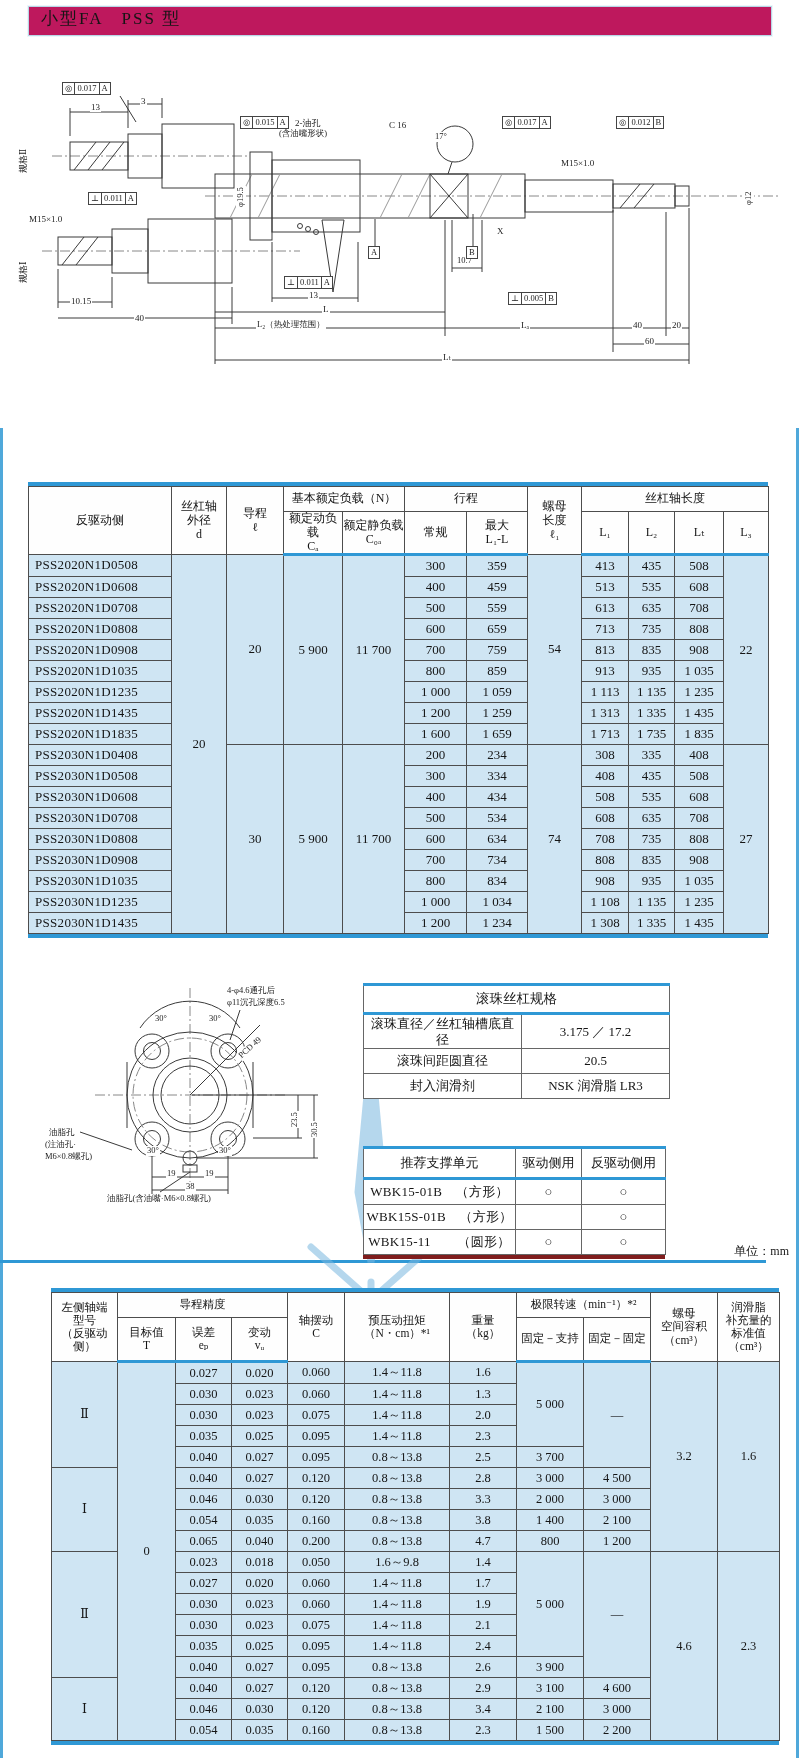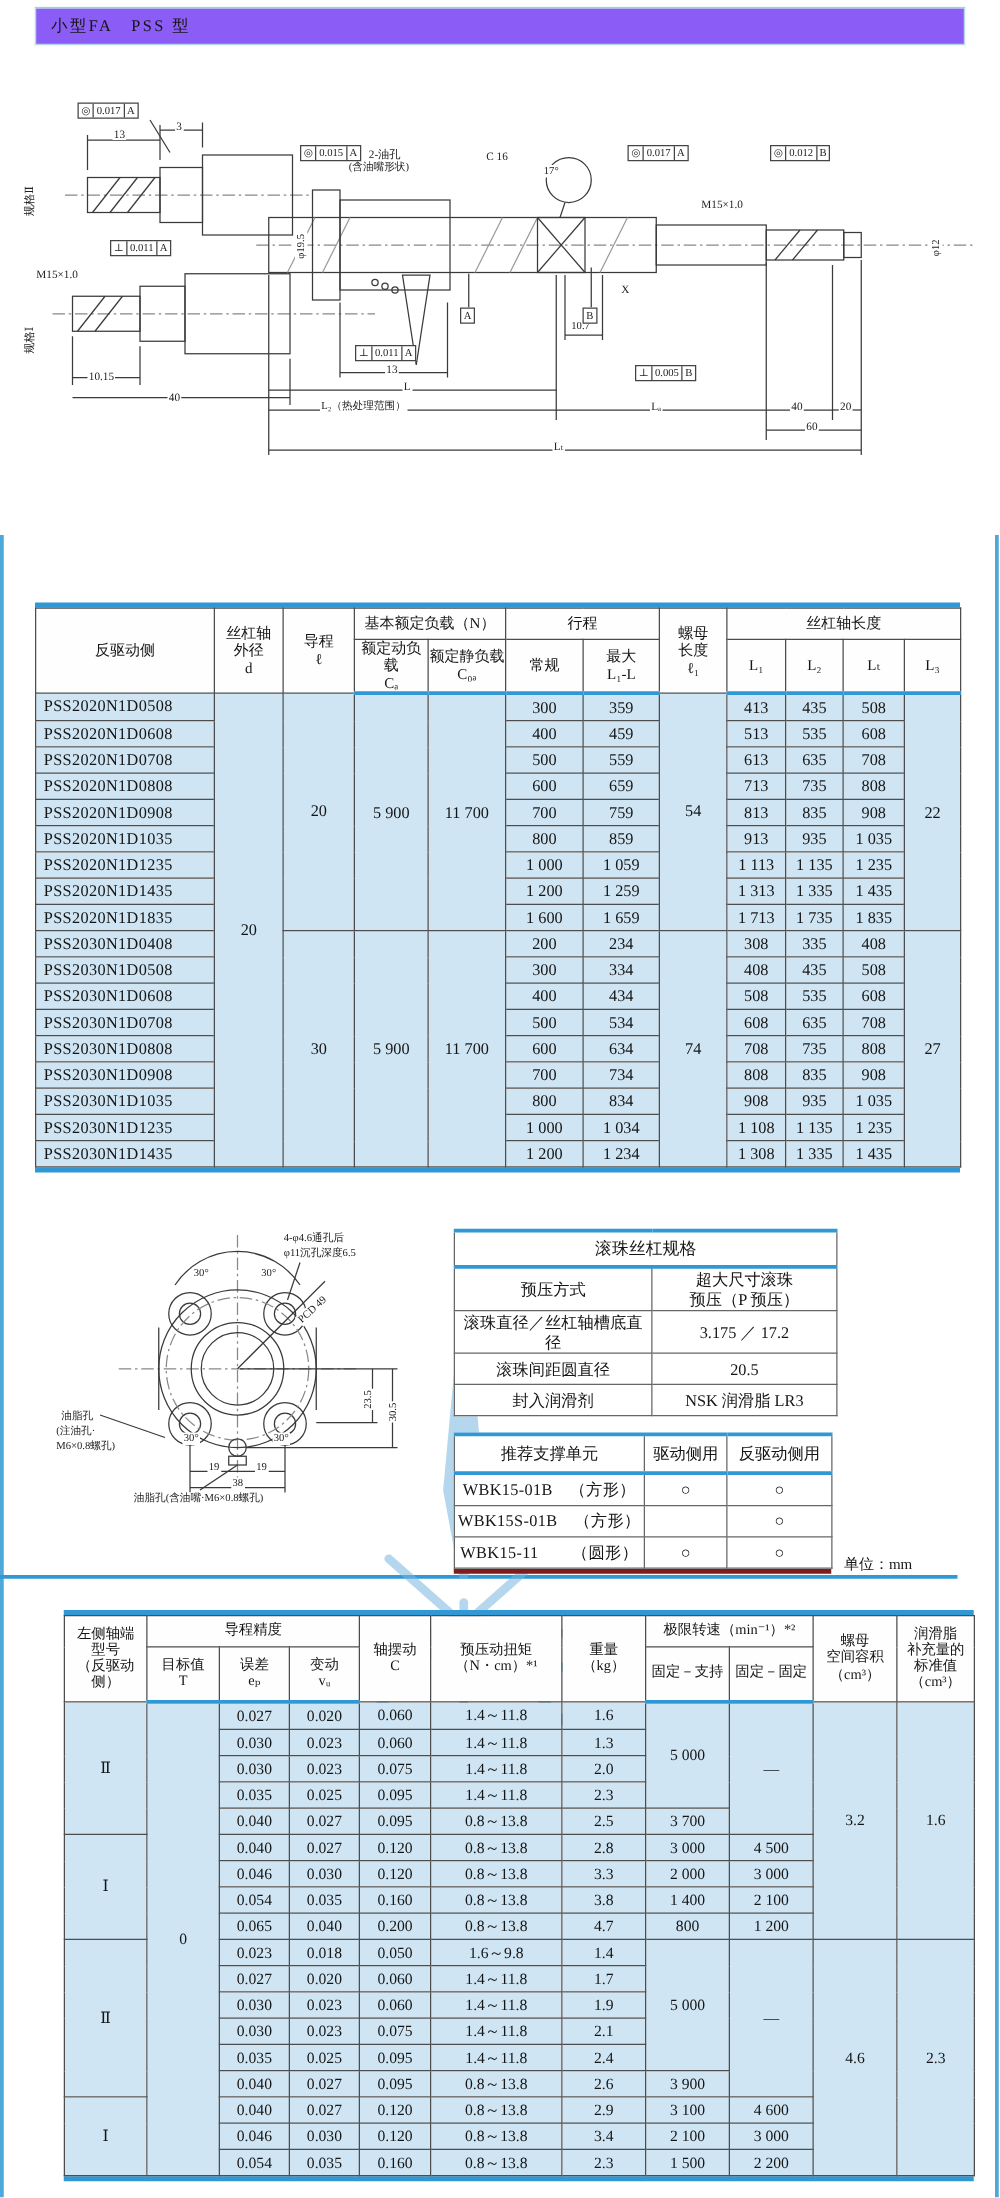--- a/index.html
+++ b/index.html
@@ -1,19 +1,19 @@
 <!DOCTYPE html>
 <html><head>
 <meta charset="utf-8">
 <style>
   html,body{margin:0;padding:0}
   body{width:800px;height:1758px;position:relative;background:#fff;color:#151515;
        font-family:"Liberation Serif","DejaVu Serif",serif;}
   #title-bar{position:absolute;left:28px;top:6px;width:730px;height:28px;border:1px solid #b9d6e6;
-     background:#8b5cf6;display:flex;align-items:center;padding-left:12px;font-size:13px;letter-spacing:2px;box-shadow:0 0 0 1px #eef6fa}
+     background:#be185d;display:flex;padding-left:12px;font-size:17px;letter-spacing:2px;box-shadow:0 0 0 1px #eef6fa}
   .edge{position:absolute;width:3px;background:#4fa8da;top:428px;height:1330px}
   #edge-l{left:0}#edge-r{left:796px}
   #divider{position:absolute;left:0;top:1260px;width:766px;height:3px;background:#2f98d5}
   
   .draw{position:absolute;background:#fff}
   .dlabel{position:absolute;background:#fff;font-size:9px;line-height:1.15;white-space:pre-line;
           transform-origin:0 0;padding:0 1px;color:#222}
   .dframe{position:absolute;display:flex;background:#fff;border:1px solid #444;font-size:8.5px;line-height:1.35;color:#222}
   .dframe span{padding:0 2px;border-right:1px solid #444}
   .dframe span:last-child{border-right:none}
@@ -34,21 +34,21 @@
   
   .wtable{font-size:13px;background:#fff}
   .wtable th,.wtable td{border:1px solid #666;text-align:center;white-space:pre-line;line-height:1.2;font-weight:normal;padding:1px 2px}
   #specs{position:absolute;left:363px;top:983px;width:306px}
   #specs .title{border-top:3px solid #2f98d5;border-bottom:3px solid #2f98d5;height:24px;font-size:13.5px}
   #specs td{height:22px}
   #support{position:absolute;left:363px;top:1146px;width:302px}
   #support thead th{border-top:3px solid #2f98d5;border-bottom:3px solid #2f98d5;height:26px}
   #support td{height:22px}
   #support-wrap-border{border-bottom:4px solid #7f1d1d}
-  #unit-label{position:absolute;left:640px;top:1243px;width:125px;text-align:center;font-size:12px}
+  #unit-label{position:absolute;left:664px;top:1243px;width:125px;text-align:right;font-size:12px}
   
   #table2-wrap{position:absolute;left:51px;top:1288px;width:728px}
   #table2{width:728px;font-size:12.5px}
   #table2 thead th{background:#fefefe;font-size:11.5px}
   #table2 thead tr:first-child th{height:24px}
   #table2 thead tr:last-child th{height:42px;border-bottom:3px solid #2f98d5}
   #table2 tbody td{background:#cfe5f3;height:20px}
 </style>
 </head>
 <body>
@@ -430,25 +430,20 @@
       <col style="width:158px">
       <col style="width:148px">
     </colgroup>
   <thead>
     <tr>
         <th colspan="2" class="title">滚珠丝杠规格</th>
       </tr>
   </thead>
   <tbody id="specs-body">
       <tr>
-        <td>预压方式</td>
-        <td>超大尺寸滚珠
-预压（P 预压）</td>
-      </tr>
-      <tr>
         <td>滚珠直径／丝杠轴槽底直径</td>
         <td>3.175 ／ 17.2</td>
       </tr>
       <tr>
         <td>滚珠间距圆直径</td>
         <td>20.5</td>
       </tr>
       <tr>
         <td>封入润滑剂</td>
         <td>NSK 润滑脂 LR3</td>

